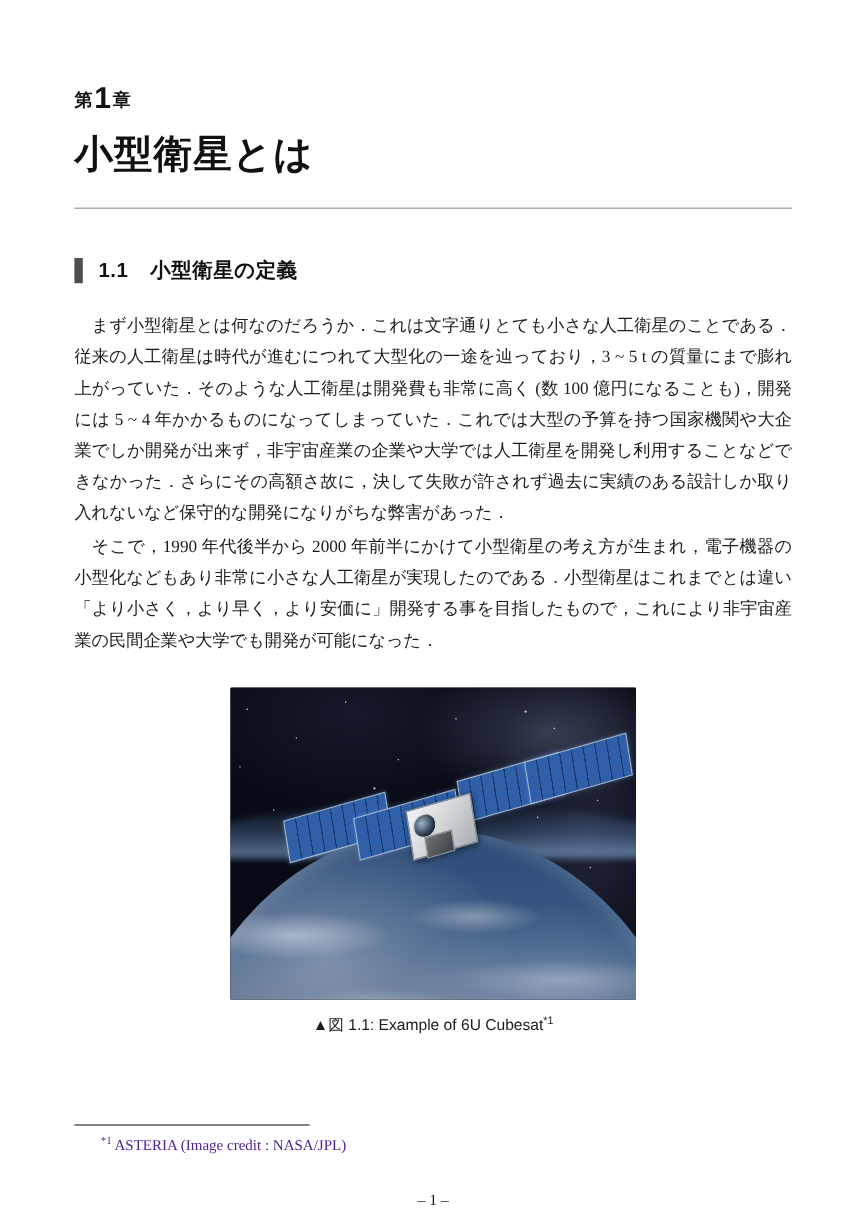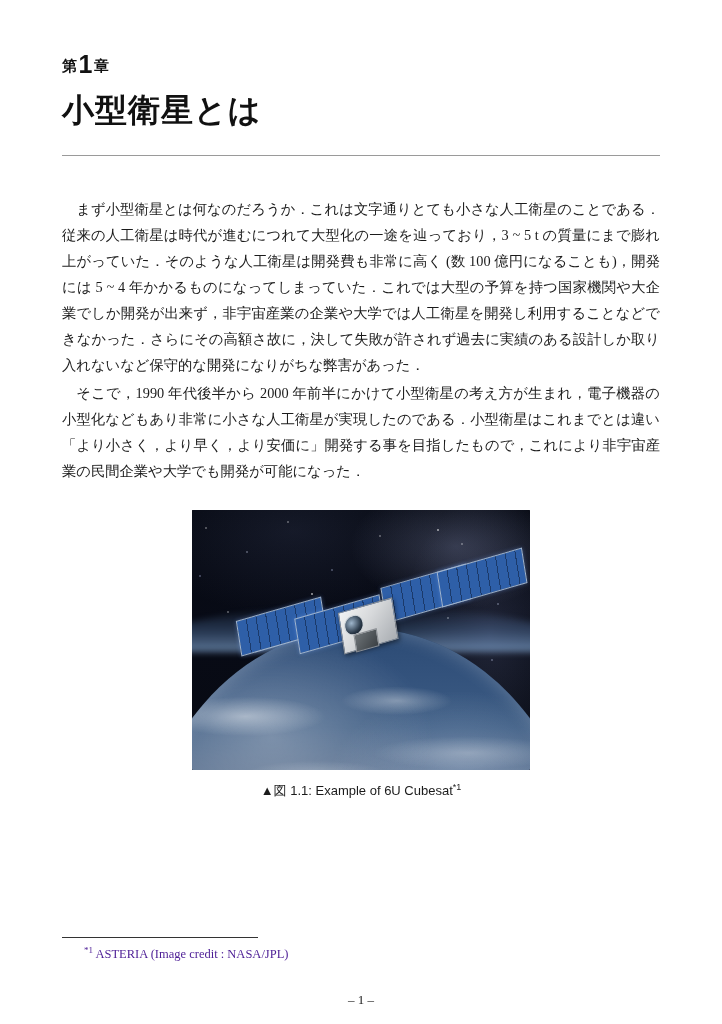--- a/index.html
+++ b/index.html
@@ -18,21 +18,21 @@
   .page {
     position: relative;
     width: 722px;
     height: 1024px;
     box-sizing: border-box;
     padding: 0 62px;
   }
 
   
   .chapter-block {
-    padding-top: 52px;
+    padding-top: 70px;
   }
   .chapter-label {
     font-family: "Liberation Sans", sans-serif;
     font-weight: bold;
     font-size: 15px;
     letter-spacing: 0.5px;
     color: #121212;
     margin: 0 0 12px 0;
   }
   .chapter-label .big-num {
@@ -284,20 +284,24 @@
 <body>
 
 <div class="page">
 
   <div class="chapter-block">
     <div class="chapter-label"><span>第</span><span class="big-num">1</span><span>章</span></div>
     <h1 class="chapter-title">小型衛星とは</h1>
     <hr class="chapter-rule">
   </div>
 
+  <div class="section-head">
+    <span class="section-bar"></span>
+    <span class="section-title"><span class="section-num">1.1</span><span>小型衛星の定義</span></span>
+  </div>
 
   <p class="para">まず小型衛星とは何なのだろうか．これは文字通りとても小さな人工衛星のことである．従来の人工衛星は時代が進むにつれて大型化の一途を辿っており，3 ~ 5 t の質量にまで膨れ上がっていた．そのような人工衛星は開発費も非常に高く (数 100 億円になることも)，開発には 5 ~ 4 年かかるものになってしまっていた．これでは大型の予算を持つ国家機関や大企業でしか開発が出来ず，非宇宙産業の企業や大学では人工衛星を開発し利用することなどできなかった．さらにその高額さ故に，決して失敗が許されず過去に実績のある設計しか取り入れないなど保守的な開発になりがちな弊害があった．</p>
   <p class="para">そこで，1990 年代後半から 2000 年前半にかけて小型衛星の考え方が生まれ，電子機器の小型化などもあり非常に小さな人工衛星が実現したのである．小型衛星はこれまでとは違い「より小さく，より早く，より安価に」開発する事を目指したもので，これにより非宇宙産業の民間企業や大学でも開発が可能になった．</p>
 
   <div class="figure">
     <div class="figure-img">
       <div class="sky"></div>
       <div class="stars"></div>
       <div class="atmo"></div>
       <div class="earth"></div>

